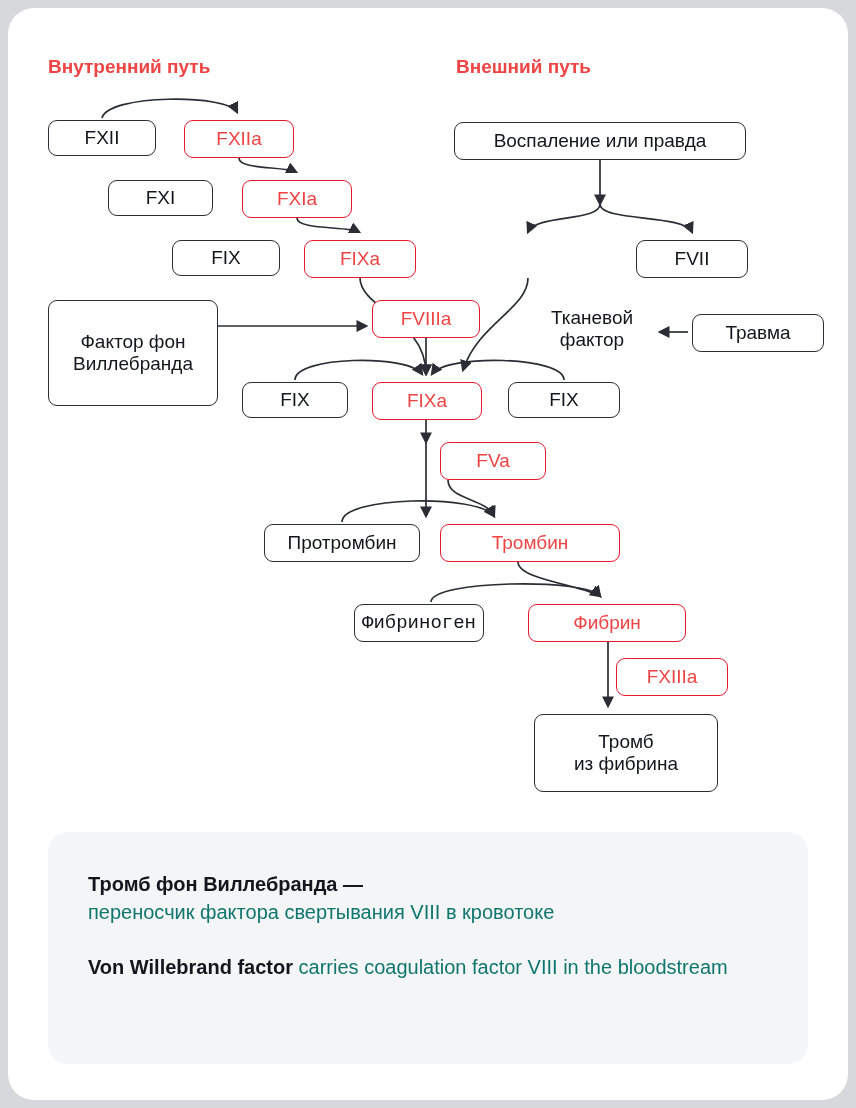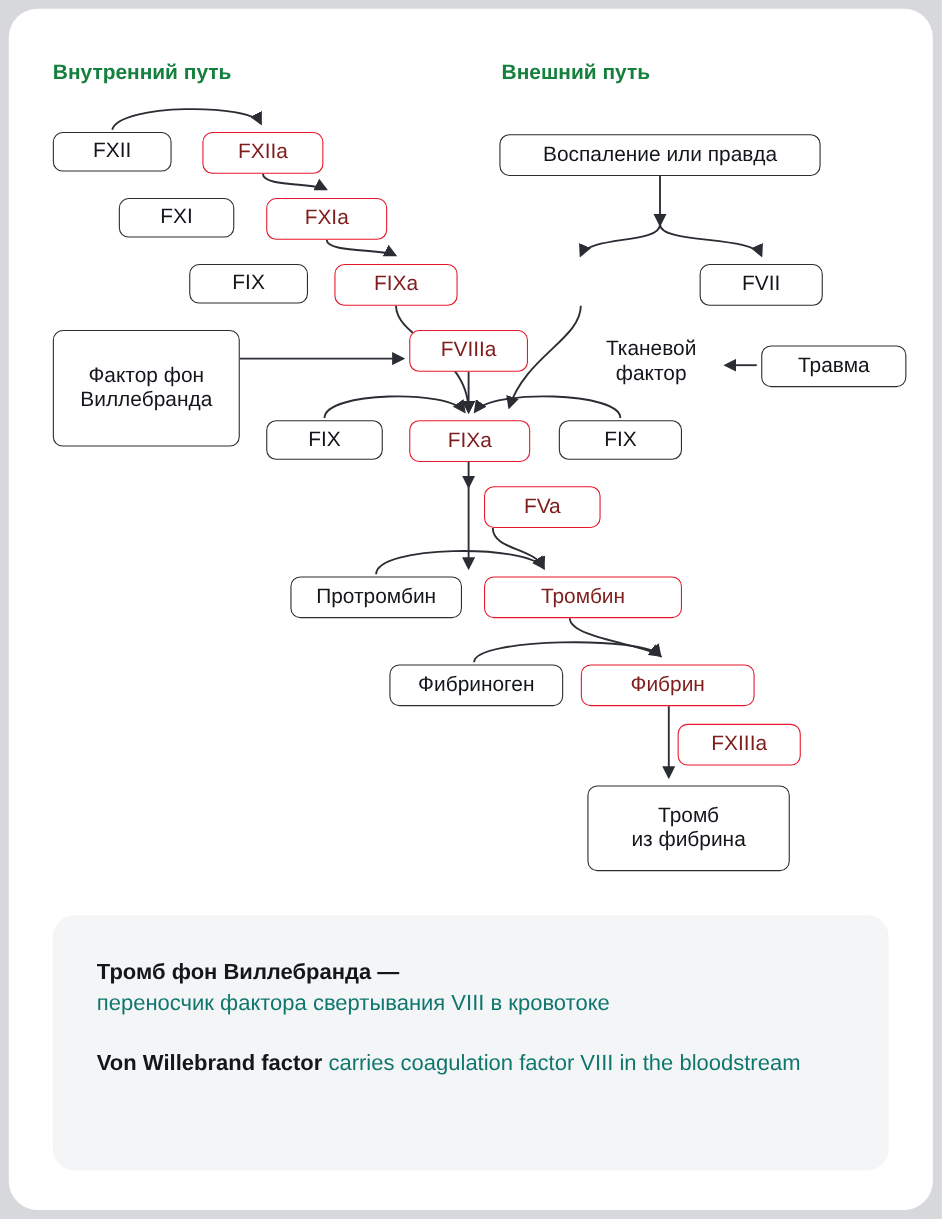--- a/index.html
+++ b/index.html
@@ -34,41 +34,41 @@
     left: 0;
     top: 0;
     width: 840px;
     height: 800px;
     pointer-events: none;
   }
   .col-title {
     position: absolute;
     font-weight: bold;
     font-size: 19px;
-    color: #15803d;
+    color: #ef4444;
     white-space: nowrap;
   }
   .node {
     position: absolute;
     box-sizing: border-box;
     border: 1.6px solid #2a2d33;
     border-radius: 9px;
     background: #ffffff;
     color: #13161b;
     font-size: 19px;
     display: flex;
     align-items: center;
     justify-content: center;
     text-align: center;
     line-height: 1.18;
     padding: 2px 6px;
   }
   .node.red {
     border-color: #e8192c;
-    color: #7f1d1d;
+    color: #ef4444;
   }
   .node.multiline {
     white-space: pre-line;
   }
   .legend {
     position: absolute;
     left: 40px;
     top: 824px;
     width: 760px;
     height: 232px;
@@ -163,21 +163,21 @@
       <div class="node red" style="left: 364px; top: 292px; width: 108px; height: 38px;">FVIIIa</div>
       <div class="node multiline" style="left: 524px; top: 290px; width: 120px; height: 62px; border: none; background: transparent;">Тканевой
 фактор</div>
       <div class="node" style="left: 684px; top: 306px; width: 132px; height: 38px;">Травма</div>
       <div class="node" style="left: 234px; top: 374px; width: 106px; height: 36px;">FIX</div>
       <div class="node red" style="left: 364px; top: 374px; width: 110px; height: 38px;">FIXa</div>
       <div class="node" style="left: 500px; top: 374px; width: 112px; height: 36px;">FIX</div>
       <div class="node red" style="left: 432px; top: 434px; width: 106px; height: 38px;">FVa</div>
       <div class="node" style="left: 256px; top: 516px; width: 156px; height: 38px;">Протромбин</div>
       <div class="node red" style="left: 432px; top: 516px; width: 180px; height: 38px;">Тромбин</div>
-      <div class="node" style="left: 346px; top: 596px; width: 158px; height: 38px;">Фибриноген</div>
+      <div class="node" style="left: 346px; top: 596px; width: 130px; height: 38px; font-family: Liberation Mono, monospace;">Фибриноген</div>
       <div class="node red" style="left: 520px; top: 596px; width: 158px; height: 38px;">Фибрин</div>
       <div class="node red" style="left: 608px; top: 650px; width: 112px; height: 38px;">FXIIIa</div>
       <div class="node multiline" style="left: 526px; top: 706px; width: 184px; height: 78px;">Тромб
 из фибрина</div>
     </div>
 
   <div class="legend">
     <p class="para-ru">
       <b>Тромб фон Виллебранда — </b><br>
       <span class="muted">переносчик фактора свертывания VIII в кровотоке</span>

